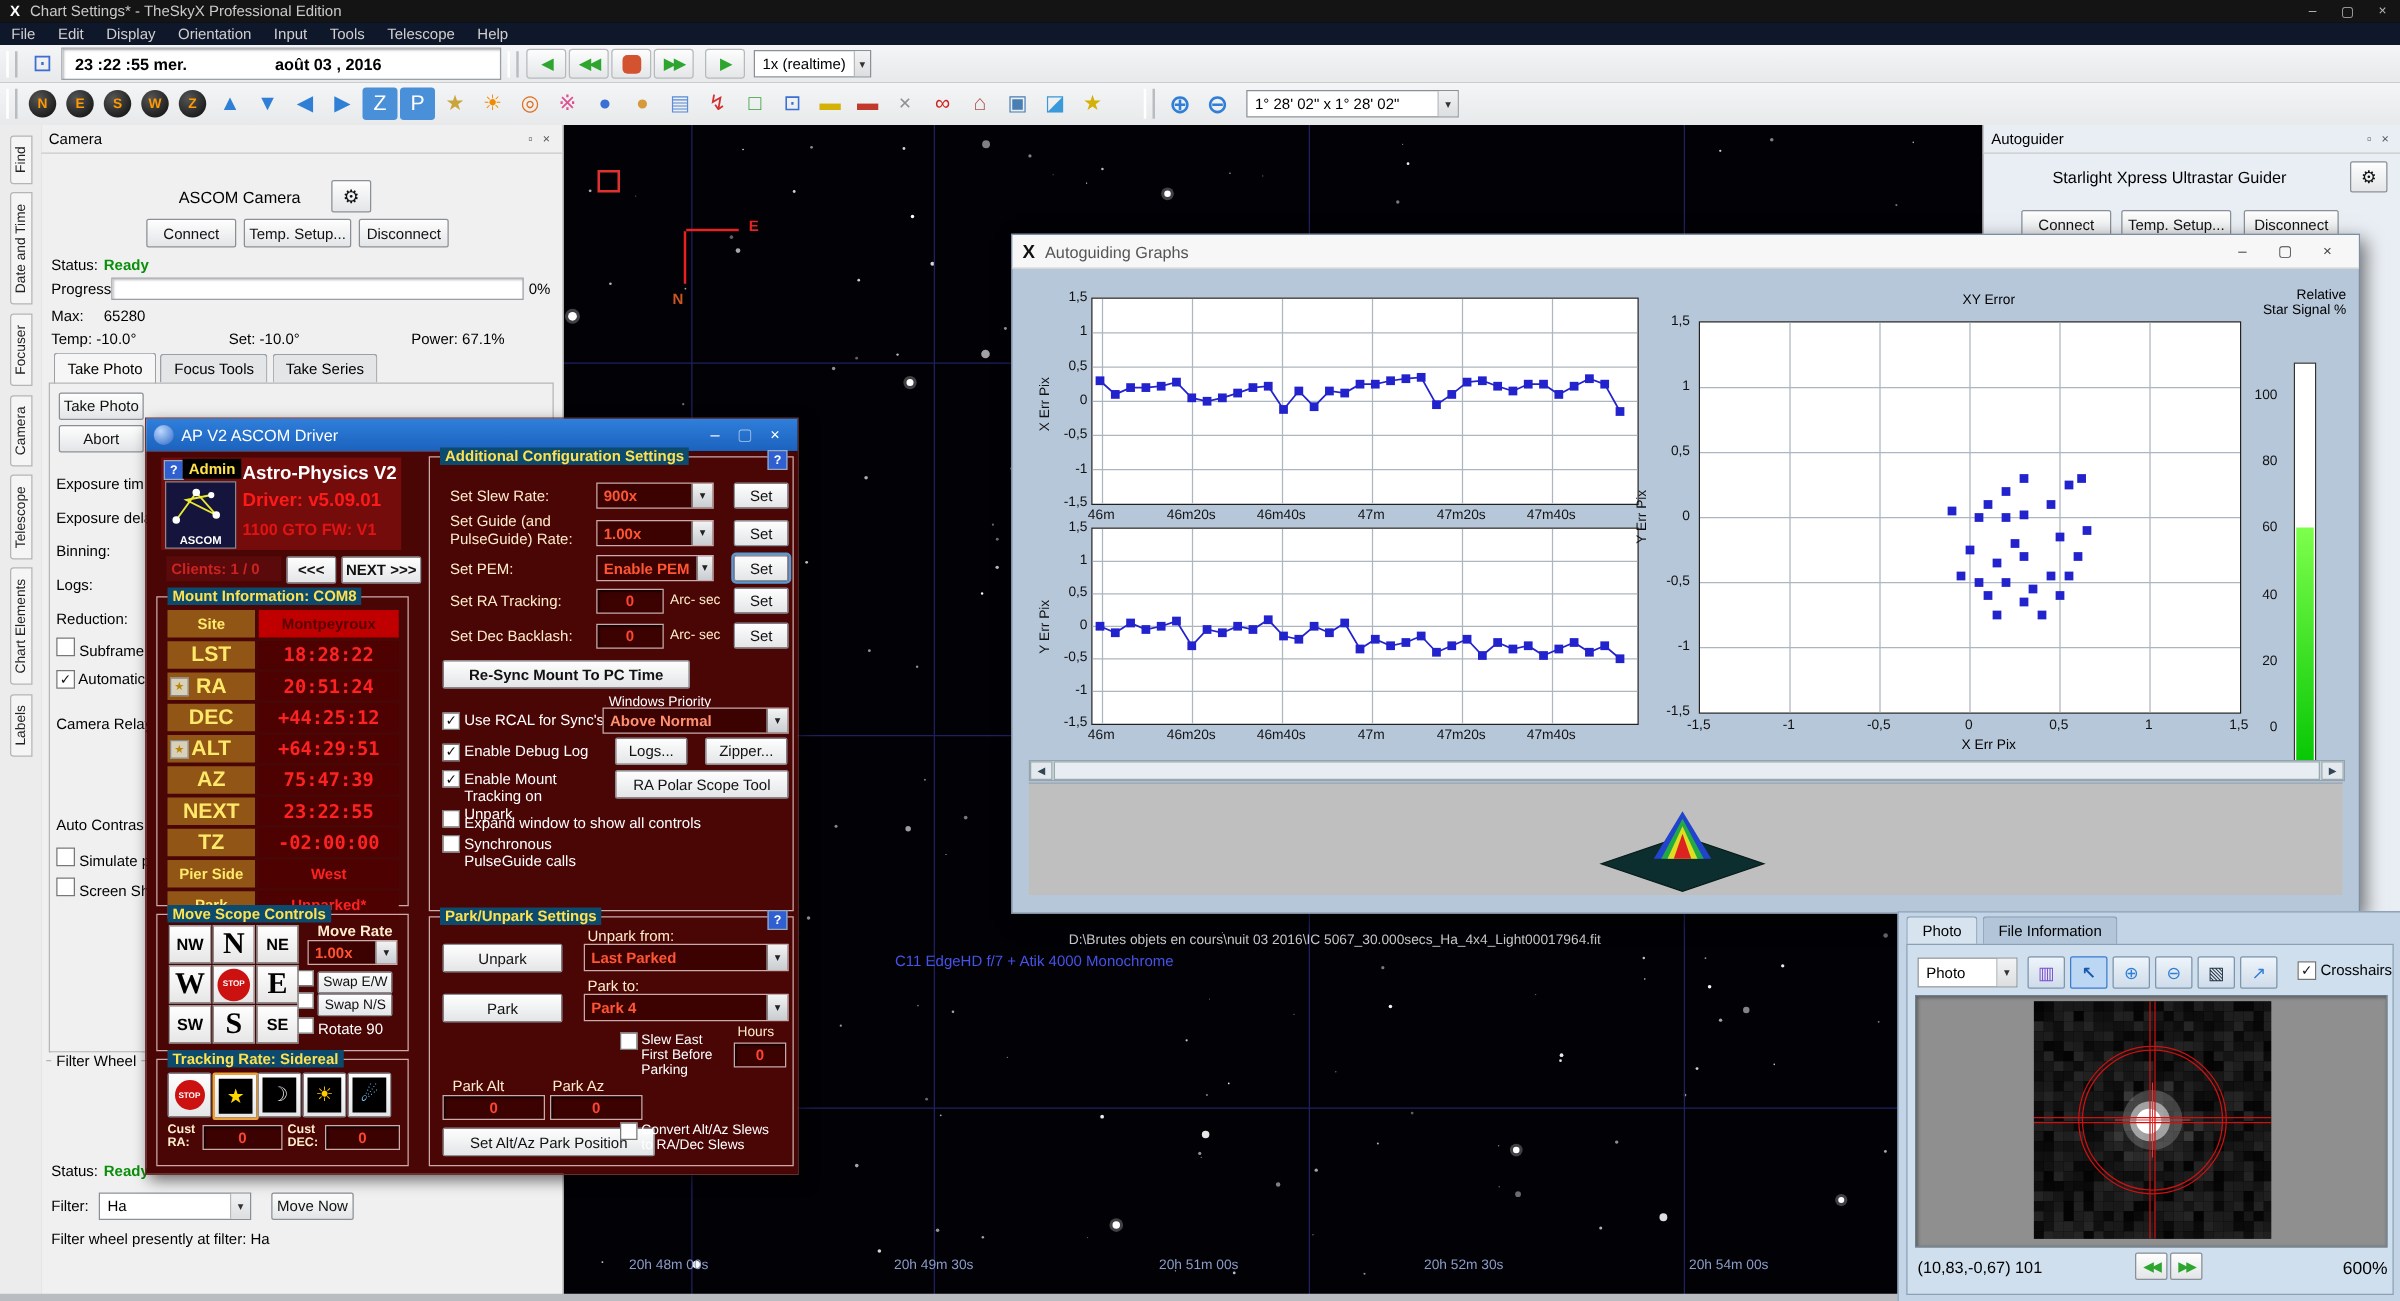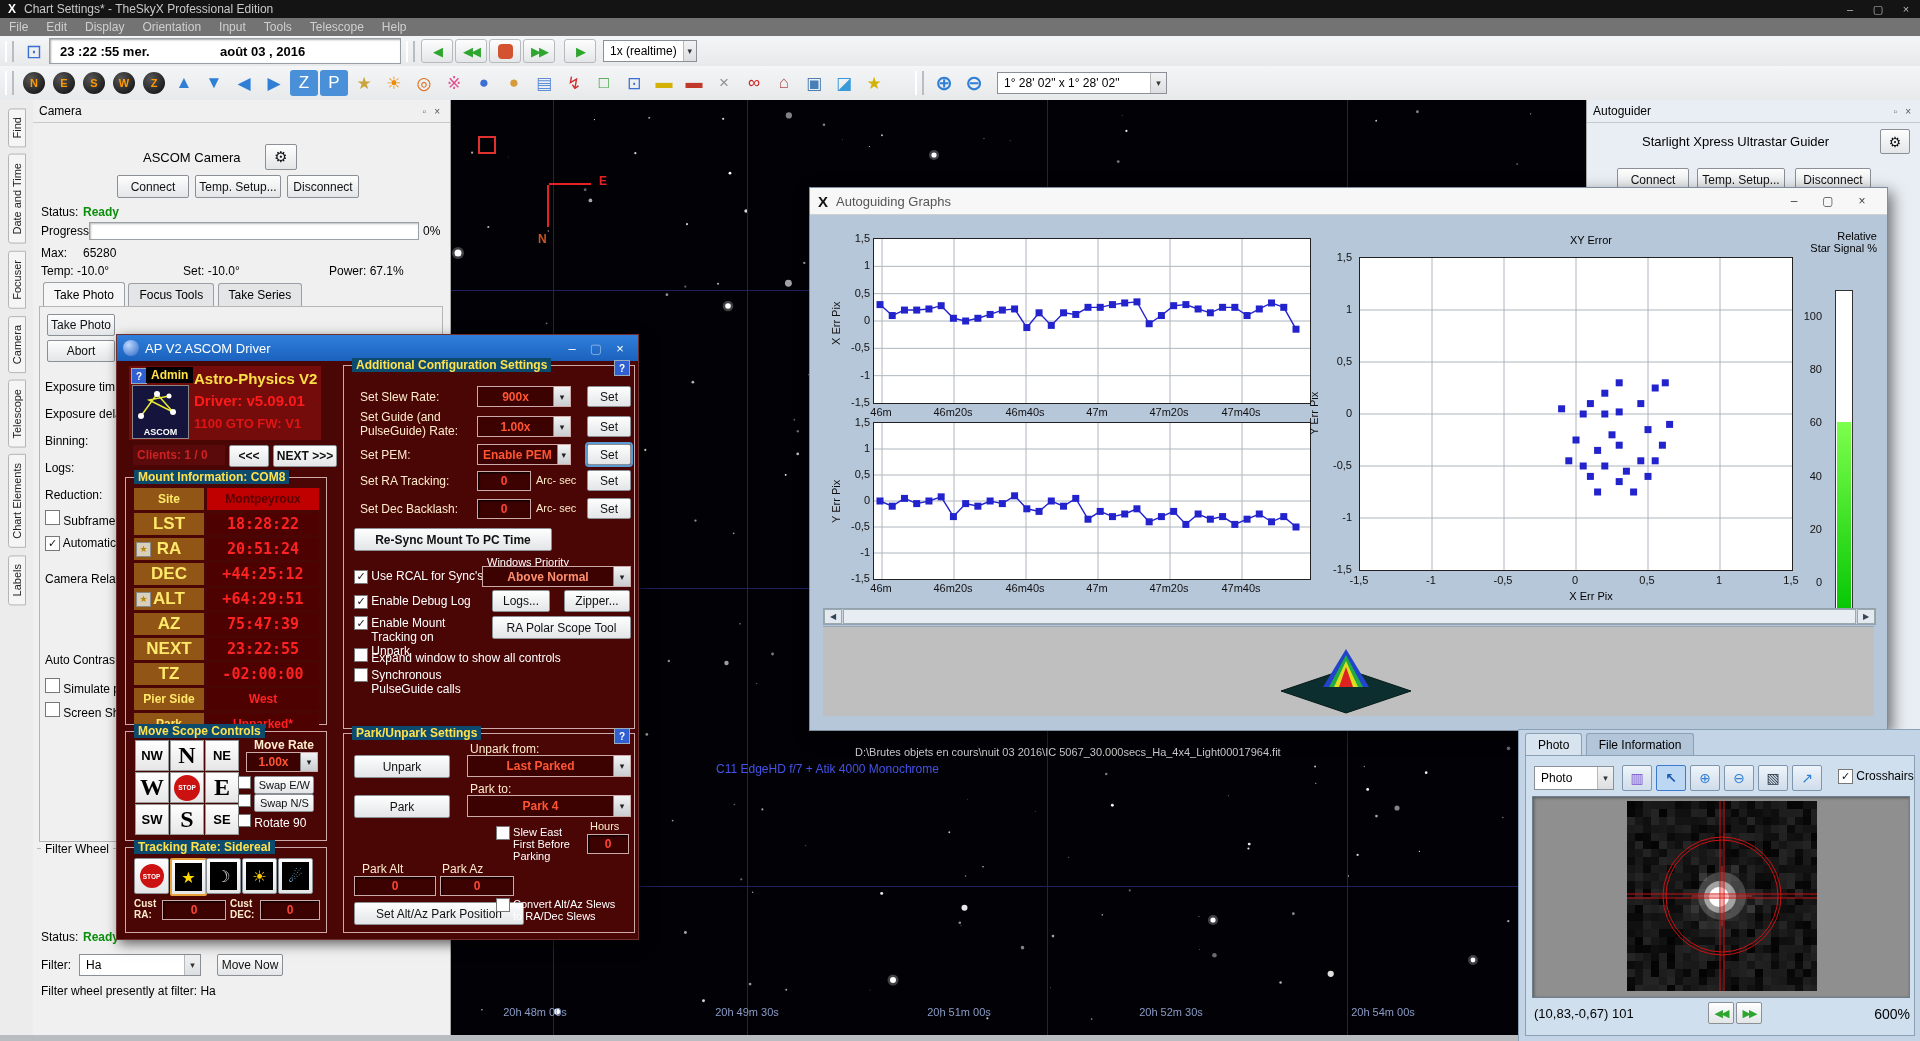--- a/index.html
+++ b/index.html
@@ -4,21 +4,21 @@
 <style>
   html,body{margin:0;padding:0;background:#222;}
   #screen{position:relative;width:1920px;height:1041px;overflow:hidden;
     font-family:"Liberation Sans","DejaVu Sans",sans-serif;font-size:12px;color:#000;background:#050508;}
   .abs{position:absolute;}
   
   #titlebar{left:0;top:0;width:1920px;height:18px;background:#141414;color:#c9c9c9;display:flex;align-items:center;}
   #titlebar .xlogo{width:16px;text-align:center;font-weight:bold;color:#fff;font-size:12px;margin:0 4px;}
   #winbtns{margin-left:auto;display:flex;}
   #winbtns span{width:28px;text-align:center;color:#bbb;font-size:11px;cursor:default;}
-  #menubar{left:0;top:18px;width:1920px;height:18px;background:#737373;color:#cfcfcf;display:flex;align-items:center;}
+  #menubar{left:0;top:18px;width:1920px;height:18px;background:#0f172a;color:#cfcfcf;display:flex;align-items:center;}
   .menu-item{padding:0 9px;font-size:12px;}
   .toolbar{left:0;width:1920px;background:linear-gradient(#f4f5f6,#e7e9eb);border-bottom:1px solid #c9cdd1;display:flex;align-items:center;}
   #toolbar1{top:36px;height:30px;}
   #toolbar2{top:66px;height:34px;}
   .grip{width:5px;height:70%;border-left:2px solid #fff;border-right:2px solid #b9bdc1;margin:0 5px;}
   .timebox{background:#fff;border:1px solid #9aa0a6;box-shadow:inset 1px 1px 2px #aaa;height:24px;display:flex;align-items:center;font-weight:bold;font-size:13px;padding:0 10px;}
   .timebox .t{min-width:120px;}
   .timebox .d{margin-left:40px;}
   .tbi{width:28px;height:26px;display:inline-flex;align-items:center;justify-content:center;font-size:17px;margin:0 1px;border-radius:3px;}
   .tbi[data-round="true"]{width:22px;height:22px;border-radius:50%;background:radial-gradient(circle at 35% 30%,#555,#0a0a0a);font-size:11px;font-weight:bold;margin:0 4px;}
@@ -59,21 +59,21 @@
   #drv-title .dbt{margin-left:auto;display:flex;}
   #drv-title .dbt span{width:24px;text-align:center;}
   #drv-body{position:absolute;left:0;top:26px;right:0;bottom:0;background:#4a0505;}
   .grp{position:absolute;border:1px solid #caa;}
   .grp-t{position:absolute;top:-8px;left:8px;background:#0c4a6e;padding:0 4px;color:#ffe14d;font-weight:bold;font-size:12px;white-space:nowrap;}
   .helpq{position:absolute;width:14px;height:14px;background:#2f5fd0;color:#fff;font-size:10px;font-weight:bold;display:flex;align-items:center;justify-content:center;border:1px solid #9ab;}
   .ylab{color:#ffeccc;font-size:12px;}
   .wlab{color:#fff;font-size:12px;}
   .redbox{background:#3c0202;border:1px solid #caa;box-shadow:inset 1px 1px 2px #000;color:#ff4433;font-weight:bold;display:inline-flex;align-items:center;justify-content:center;font-size:12px;}
   .dcombo{background:#3c0202;border:1px solid #caa;display:inline-flex;align-items:center;color:#ff5533;font-weight:bold;font-size:12px;}
-  .dcombo .cv{flex:1;padding:0 5px;white-space:nowrap;text-align:center;}
+  .dcombo .cv{flex:1;padding:0 5px;white-space:nowrap;}
   .dcombo .ca{width:16px;align-self:stretch;background:linear-gradient(#f2f3f4,#c9cdd1);color:#222;display:flex;align-items:center;justify-content:center;font-size:9px;border-left:1px solid #888;}
   #mrows{display:grid;grid-template-columns:70px 112px;gap:3px;}
   #mrows .ml{background:#915615;color:#ffe96a;font-weight:bold;display:flex;align-items:center;justify-content:center;font-size:17px;height:22px;position:relative;}
   #mrows .ml[data-small="true"]{font-size:12px;}
   #mrows .mv{background:#4d0101;color:#ff2222;font-weight:bold;display:flex;align-items:center;justify-content:center;font-size:15px;height:22px;font-family:"DejaVu Sans Mono","Liberation Mono",monospace;}
   #mrows .mv[data-small="true"]{font-size:12px;font-family:"Liberation Sans",sans-serif;}
   #mrows .mv[data-site="true"]{background:#c00000;color:#5a0000;}
   .starbdg{display:none;position:absolute;left:2px;width:13px;height:13px;background:#d8d0b8;border:1px solid #888;color:#b8860b;font-size:9px;line-height:12px;text-align:center;}
   [data-show="true"].starbdg{display:block;}
   #mgrid{display:grid;grid-template-columns:repeat(3,34px);grid-auto-rows:31px;gap:1px;}
@@ -681,21 +681,21 @@
         <div class="abs" style="left:3px;top:19px;width:55px;height:52px;background:#14143c;border:1px solid #888">
           <svg width="53" height="38">
             <path d="M8,30 L24,8 L40,26 L16,14 L36,10" stroke="#e8e832" stroke-width="1.5" fill="none"></path>
             <circle cx="8" cy="30" r="3" fill="#fff"></circle>
               <circle cx="24" cy="8" r="3" fill="#fff"></circle>
               <circle cx="40" cy="26" r="3" fill="#fff"></circle>
               <circle cx="36" cy="10" r="2.5" fill="#fff"></circle>
           </svg>
           <div style="color:#fff;font-size:9px;text-align:center;font-weight:bold">ASCOM</div>
         </div>
-        <div class="abs" style="left:65px;top:4px;color:#fde047;font-weight:bold;font-size:15px;white-space:nowrap">Astro-Physics V2</div>
+        <div class="abs" style="left:65px;top:4px;color:#ffffff;font-weight:bold;font-size:15px;white-space:nowrap">Astro-Physics V2</div>
         <div class="abs" style="left:65px;top:26px;color:#ff1a1a;font-weight:bold;font-size:15px;white-space:nowrap">Driver: v5.09.01</div>
         <div class="abs" style="left:65px;top:50px;color:#e01414;font-weight:bold;font-size:13px;white-space:nowrap">1100 GTO   FW: V1</div>
       </div>
       <div class="abs" style="left:16px;top:84px;width:88px;height:20px;background:#5a0a0a;color:#cc2222;font-weight:bold;display:flex;align-items:center;padding-left:4px">Clients:  1 / 0</div>
       <div class="abs btn3d" style="left:112px;top:84px;width:38px;height:20px;font-weight:bold">&lt;&lt;&lt;</div>
       <div class="abs btn3d" style="left:156px;top:84px;width:62px;height:20px;font-weight:bold">NEXT &gt;&gt;&gt;</div>
 
       <div class="grp" style="left:8px;top:116px;width:200px;height:246px">
         <span class="grp-t">Mount Information: COM8</span>
         <div id="mrows" style="position:absolute;left:8px;top:10px">

